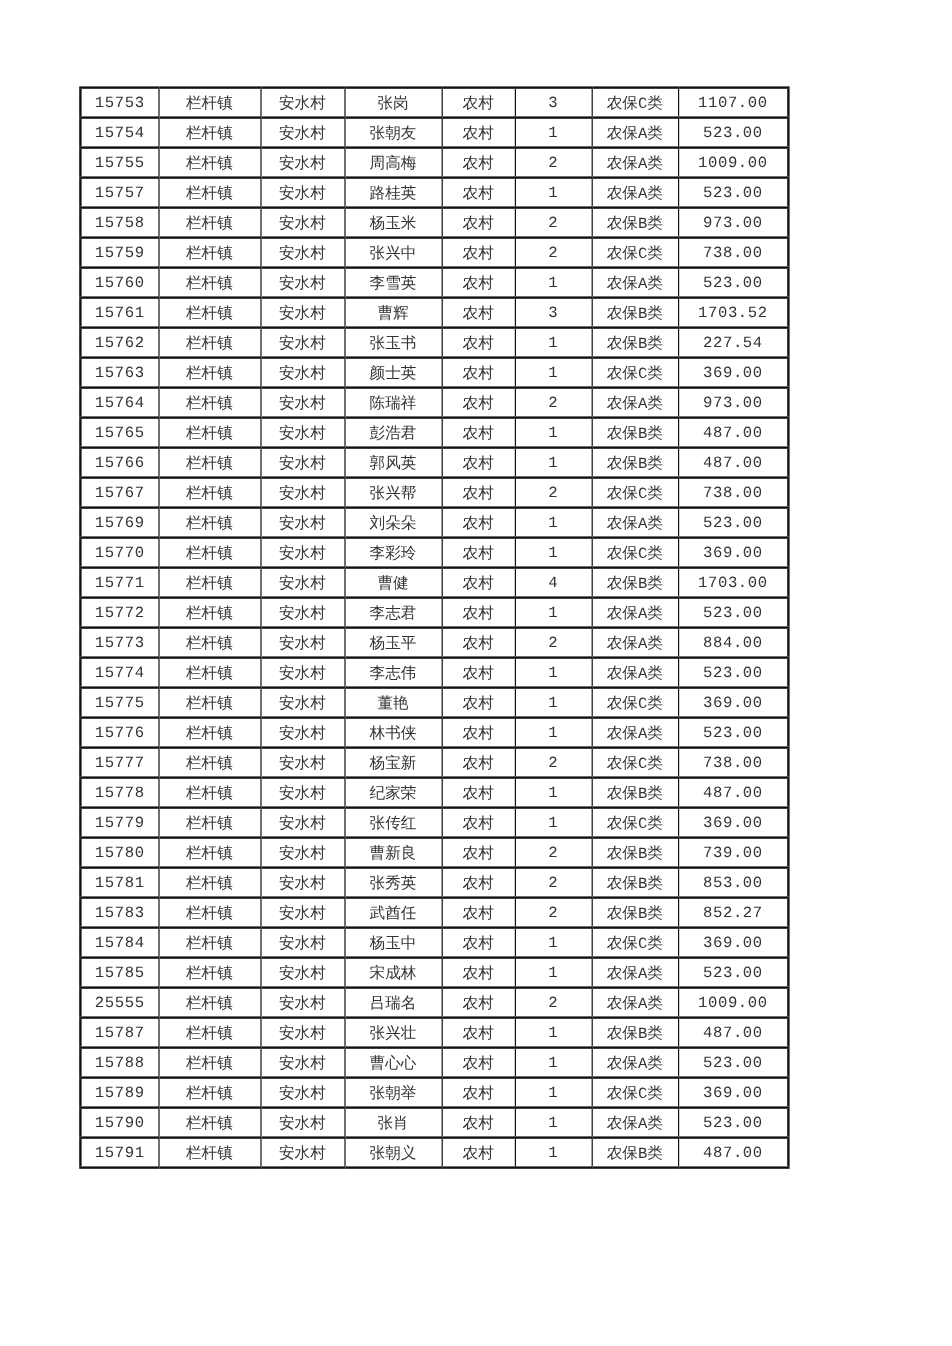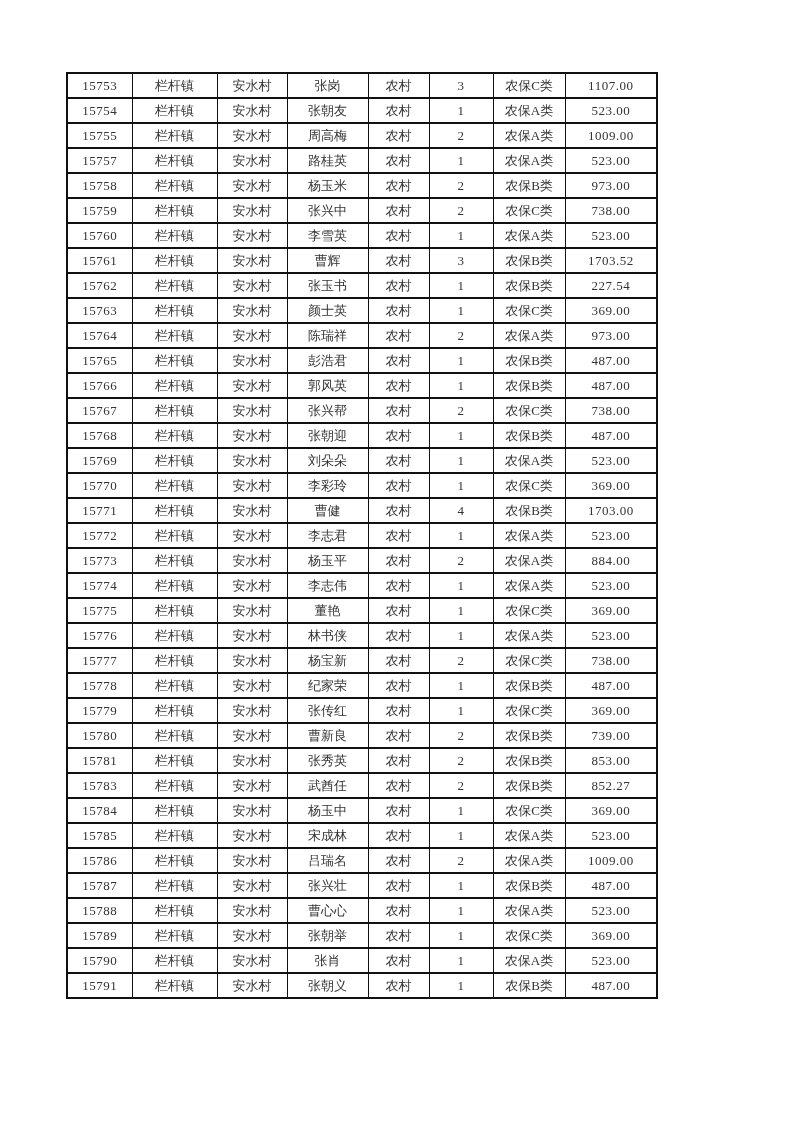--- a/index.html
+++ b/index.html
@@ -14,21 +14,21 @@
     background: #ffffff;
     overflow: hidden;
   }
   table.data-table {
     position: absolute;
     left: 66px;
     top: 72px;
     border-collapse: collapse;
     table-layout: fixed;
     width: 590px;
-    font-family: Liberation Serif, serif;
+    font-family: Liberation Mono, monospace;
     font-size: 13px;
     color: #333333;
     border: 2px solid #111111;
   }
   table.data-table tr {
     height: 25px;
   }
   table.data-table td {
     border-left: 1px solid #111111;
     border-right: 1px solid #111111;
@@ -194,130 +194,120 @@
           <td class="num">15767</td>
           <td>栏杆镇</td>
           <td>安水村</td>
           <td>张兴帮</td>
           <td>农村</td>
           <td class="num">2</td>
           <td>农保C类</td>
           <td class="num">738.00</td>
         </tr>
         <tr>
-          <td class="num">15768</td>
-          <td>栏杆镇</td>
-          <td>安水村</td>
-          <td>张朝迎</td>
+          <td class="num">15769</td>
+          <td>栏杆镇</td>
+          <td>安水村</td>
+          <td>刘朵朵</td>
+          <td>农村</td>
+          <td class="num">1</td>
+          <td>农保A类</td>
+          <td class="num">523.00</td>
+        </tr>
+        <tr>
+          <td class="num">15770</td>
+          <td>栏杆镇</td>
+          <td>安水村</td>
+          <td>李彩玲</td>
+          <td>农村</td>
+          <td class="num">1</td>
+          <td>农保C类</td>
+          <td class="num">369.00</td>
+        </tr>
+        <tr>
+          <td class="num">15771</td>
+          <td>栏杆镇</td>
+          <td>安水村</td>
+          <td>曹健</td>
+          <td>农村</td>
+          <td class="num">4</td>
+          <td>农保B类</td>
+          <td class="num">1703.00</td>
+        </tr>
+        <tr>
+          <td class="num">15772</td>
+          <td>栏杆镇</td>
+          <td>安水村</td>
+          <td>李志君</td>
+          <td>农村</td>
+          <td class="num">1</td>
+          <td>农保A类</td>
+          <td class="num">523.00</td>
+        </tr>
+        <tr>
+          <td class="num">15773</td>
+          <td>栏杆镇</td>
+          <td>安水村</td>
+          <td>杨玉平</td>
+          <td>农村</td>
+          <td class="num">2</td>
+          <td>农保A类</td>
+          <td class="num">884.00</td>
+        </tr>
+        <tr>
+          <td class="num">15774</td>
+          <td>栏杆镇</td>
+          <td>安水村</td>
+          <td>李志伟</td>
+          <td>农村</td>
+          <td class="num">1</td>
+          <td>农保A类</td>
+          <td class="num">523.00</td>
+        </tr>
+        <tr>
+          <td class="num">15775</td>
+          <td>栏杆镇</td>
+          <td>安水村</td>
+          <td>董艳</td>
+          <td>农村</td>
+          <td class="num">1</td>
+          <td>农保C类</td>
+          <td class="num">369.00</td>
+        </tr>
+        <tr>
+          <td class="num">15776</td>
+          <td>栏杆镇</td>
+          <td>安水村</td>
+          <td>林书侠</td>
+          <td>农村</td>
+          <td class="num">1</td>
+          <td>农保A类</td>
+          <td class="num">523.00</td>
+        </tr>
+        <tr>
+          <td class="num">15777</td>
+          <td>栏杆镇</td>
+          <td>安水村</td>
+          <td>杨宝新</td>
+          <td>农村</td>
+          <td class="num">2</td>
+          <td>农保C类</td>
+          <td class="num">738.00</td>
+        </tr>
+        <tr>
+          <td class="num">15778</td>
+          <td>栏杆镇</td>
+          <td>安水村</td>
+          <td>纪家荣</td>
           <td>农村</td>
           <td class="num">1</td>
           <td>农保B类</td>
           <td class="num">487.00</td>
         </tr>
         <tr>
-          <td class="num">15769</td>
-          <td>栏杆镇</td>
-          <td>安水村</td>
-          <td>刘朵朵</td>
-          <td>农村</td>
-          <td class="num">1</td>
-          <td>农保A类</td>
-          <td class="num">523.00</td>
-        </tr>
-        <tr>
-          <td class="num">15770</td>
-          <td>栏杆镇</td>
-          <td>安水村</td>
-          <td>李彩玲</td>
-          <td>农村</td>
-          <td class="num">1</td>
-          <td>农保C类</td>
-          <td class="num">369.00</td>
-        </tr>
-        <tr>
-          <td class="num">15771</td>
-          <td>栏杆镇</td>
-          <td>安水村</td>
-          <td>曹健</td>
-          <td>农村</td>
-          <td class="num">4</td>
-          <td>农保B类</td>
-          <td class="num">1703.00</td>
-        </tr>
-        <tr>
-          <td class="num">15772</td>
-          <td>栏杆镇</td>
-          <td>安水村</td>
-          <td>李志君</td>
-          <td>农村</td>
-          <td class="num">1</td>
-          <td>农保A类</td>
-          <td class="num">523.00</td>
-        </tr>
-        <tr>
-          <td class="num">15773</td>
-          <td>栏杆镇</td>
-          <td>安水村</td>
-          <td>杨玉平</td>
-          <td>农村</td>
-          <td class="num">2</td>
-          <td>农保A类</td>
-          <td class="num">884.00</td>
-        </tr>
-        <tr>
-          <td class="num">15774</td>
-          <td>栏杆镇</td>
-          <td>安水村</td>
-          <td>李志伟</td>
-          <td>农村</td>
-          <td class="num">1</td>
-          <td>农保A类</td>
-          <td class="num">523.00</td>
-        </tr>
-        <tr>
-          <td class="num">15775</td>
-          <td>栏杆镇</td>
-          <td>安水村</td>
-          <td>董艳</td>
-          <td>农村</td>
-          <td class="num">1</td>
-          <td>农保C类</td>
-          <td class="num">369.00</td>
-        </tr>
-        <tr>
-          <td class="num">15776</td>
-          <td>栏杆镇</td>
-          <td>安水村</td>
-          <td>林书侠</td>
-          <td>农村</td>
-          <td class="num">1</td>
-          <td>农保A类</td>
-          <td class="num">523.00</td>
-        </tr>
-        <tr>
-          <td class="num">15777</td>
-          <td>栏杆镇</td>
-          <td>安水村</td>
-          <td>杨宝新</td>
-          <td>农村</td>
-          <td class="num">2</td>
-          <td>农保C类</td>
-          <td class="num">738.00</td>
-        </tr>
-        <tr>
-          <td class="num">15778</td>
-          <td>栏杆镇</td>
-          <td>安水村</td>
-          <td>纪家荣</td>
-          <td>农村</td>
-          <td class="num">1</td>
-          <td>农保B类</td>
-          <td class="num">487.00</td>
-        </tr>
-        <tr>
           <td class="num">15779</td>
           <td>栏杆镇</td>
           <td>安水村</td>
           <td>张传红</td>
           <td>农村</td>
           <td class="num">1</td>
           <td>农保C类</td>
           <td class="num">369.00</td>
         </tr>
         <tr>
@@ -364,21 +354,21 @@
           <td class="num">15785</td>
           <td>栏杆镇</td>
           <td>安水村</td>
           <td>宋成林</td>
           <td>农村</td>
           <td class="num">1</td>
           <td>农保A类</td>
           <td class="num">523.00</td>
         </tr>
         <tr>
-          <td class="num">15786</td>
+          <td class="num">25555</td>
           <td>栏杆镇</td>
           <td>安水村</td>
           <td>吕瑞名</td>
           <td>农村</td>
           <td class="num">2</td>
           <td>农保A类</td>
           <td class="num">1009.00</td>
         </tr>
         <tr>
           <td class="num">15787</td>

